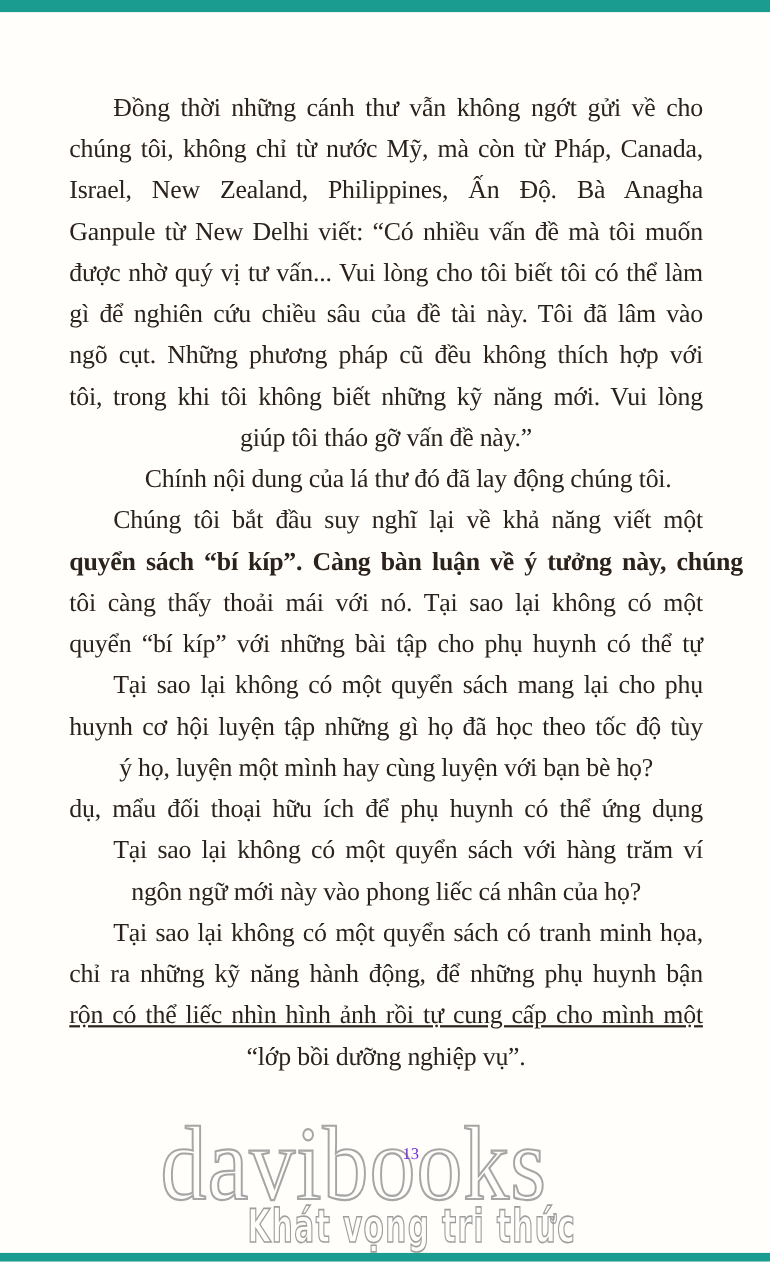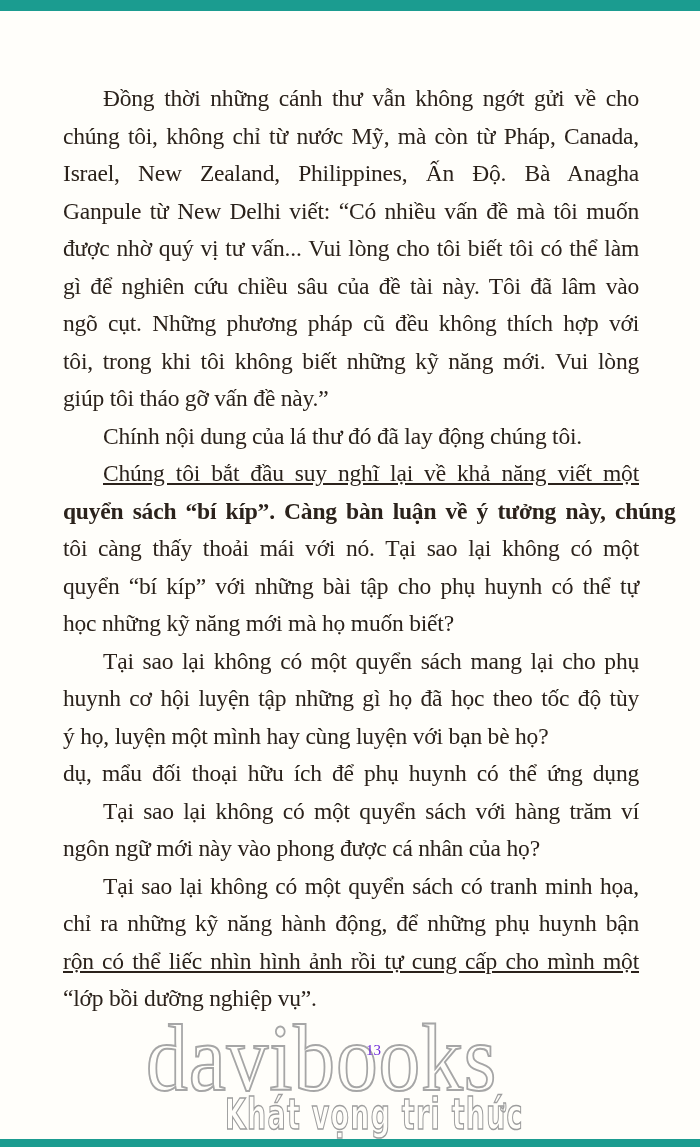--- a/index.html
+++ b/index.html
@@ -8,21 +8,21 @@
     width:700px;height:1147px;
     background:#fffefa;
     overflow:hidden;
     font-family:"Liberation Serif", serif;
   }
   .bar{position:absolute;left:0;width:700px;}
   .bar-top{top:0;height:11px;}
   .bar-bottom{bottom:0;height:8px;}
   .text-block{
     position:absolute;left:63px;top:80px;width:576px;
-    font-size:23.5px;color:#2b221b;
+    font-size:23.5px;color:#2b221b;text-align:center;
   }
   .line{height:37.5px;line-height:37.5px;overflow:visible;}
   .line.indent{padding-left:40px;}
   .line span{display:inline-block;white-space:nowrap;letter-spacing:-0.2px;}
   .wm-brand{
     position:absolute;left:146px;top:1010px;
     font-family:"Liberation Serif", serif;
     font-size:96px;line-height:1;letter-spacing:1px;
     color:transparent;
     -webkit-text-stroke:2px #a6a6a6;
@@ -56,31 +56,30 @@
       <div class="line indent"><span style="word-spacing: 4.04063px;">Đồng thời những cánh thư vẫn không ngớt gửi về cho</span></div>
       <div class="line"><span style="word-spacing: 2.79545px;">chúng tôi, không chỉ từ nước Mỹ, mà còn từ Pháp, Canada,</span></div>
       <div class="line"><span style="word-spacing: 12.5781px;">Israel, New Zealand, Philippines, Ấn Độ. Bà Anagha</span></div>
       <div class="line"><span style="word-spacing: 2.90199px;">Ganpule từ New Delhi viết: “Có nhiều vấn đề mà tôi muốn</span></div>
       <div class="line"><span style="word-spacing: 1.31473px; font-family: Liberation Serif, serif;">được nhờ quý vị tư vấn... Vui lòng cho tôi biết tôi có thể làm</span></div>
       <div class="line"><span style="word-spacing: 3.79567px;">gì để nghiên cứu chiều sâu của đề tài này. Tôi đã lâm vào</span></div>
       <div class="line"><span style="word-spacing: 4.67188px;">ngõ cụt. Những phương pháp cũ đều không thích hợp với</span></div>
       <div class="line"><span style="word-spacing: 4.22159px;">tôi, trong khi tôi không biết những kỹ năng mới. Vui lòng</span></div>
       <div class="line"><span>giúp tôi tháo gỡ vấn đề này.”</span></div>
       <div class="line indent"><span>Chính nội dung của lá thư đó đã lay động chúng tôi.</span></div>
-      <div class="line indent"><span style="word-spacing: 5.44886px; text-decoration: underline;">Chúng tôi bắt đầu suy nghĩ lại về khả năng viết một</span></div>
+      <div class="line indent"><span style="word-spacing: 5.44886px;">Chúng tôi bắt đầu suy nghĩ lại về khả năng viết một</span></div>
       <div class="line"><span style="word-spacing: 3.59233px; font-weight: bold;">quyển sách “bí kíp”. Càng bàn luận về ý tưởng này, chúng</span></div>
       <div class="line"><span style="word-spacing: 5.13021px;">tôi càng thấy thoải mái với nó. Tại sao lại không có một</span></div>
       <div class="line"><span style="word-spacing: 3.67839px;">quyển “bí kíp” với những bài tập cho phụ huynh có thể tự</span></div>
-      <div class="line"><span>học những kỹ năng mới mà họ muốn biết?</span></div>
       <div class="line indent"><span style="word-spacing: 3.09801px;">Tại sao lại không có một quyển sách mang lại cho phụ</span></div>
       <div class="line"><span style="word-spacing: 2.93389px;">huynh cơ hội luyện tập những gì họ đã học theo tốc độ tùy</span></div>
       <div class="line"><span>ý họ, luyện một mình hay cùng luyện với bạn bè họ?</span></div>
       <div class="line"><span style="word-spacing: 4.51562px;">dụ, mẩu đối thoại hữu ích để phụ huynh có thể ứng dụng</span></div>
       <div class="line indent"><span style="word-spacing: 3.74858px;">Tại sao lại không có một quyển sách với hàng trăm ví</span></div>
-      <div class="line"><span>ngôn ngữ mới này vào phong được cá nhân của họ?</span></div>
+      <div class="line"><span>ngôn ngữ mới này vào phong liếc cá nhân của họ?</span></div>
       <div class="line indent"><span style="word-spacing: 1.8892px;">Tại sao lại không có một quyển sách có tranh minh họa,</span></div>
       <div class="line"><span style="word-spacing: 3.44318px;">chỉ ra những kỹ năng hành động, để những phụ huynh bận</span></div>
       <div class="line"><span style="word-spacing: 2.70312px; text-decoration: underline;">rộn có thể liếc nhìn hình ảnh rồi tự cung cấp cho mình một</span></div>
       <div class="line"><span>“lớp bồi dưỡng nghiệp vụ”.</span></div>
     </div>
 
   <div class="wm-brand">davibooks</div>
 
   <div class="page-number">13</div>
 

